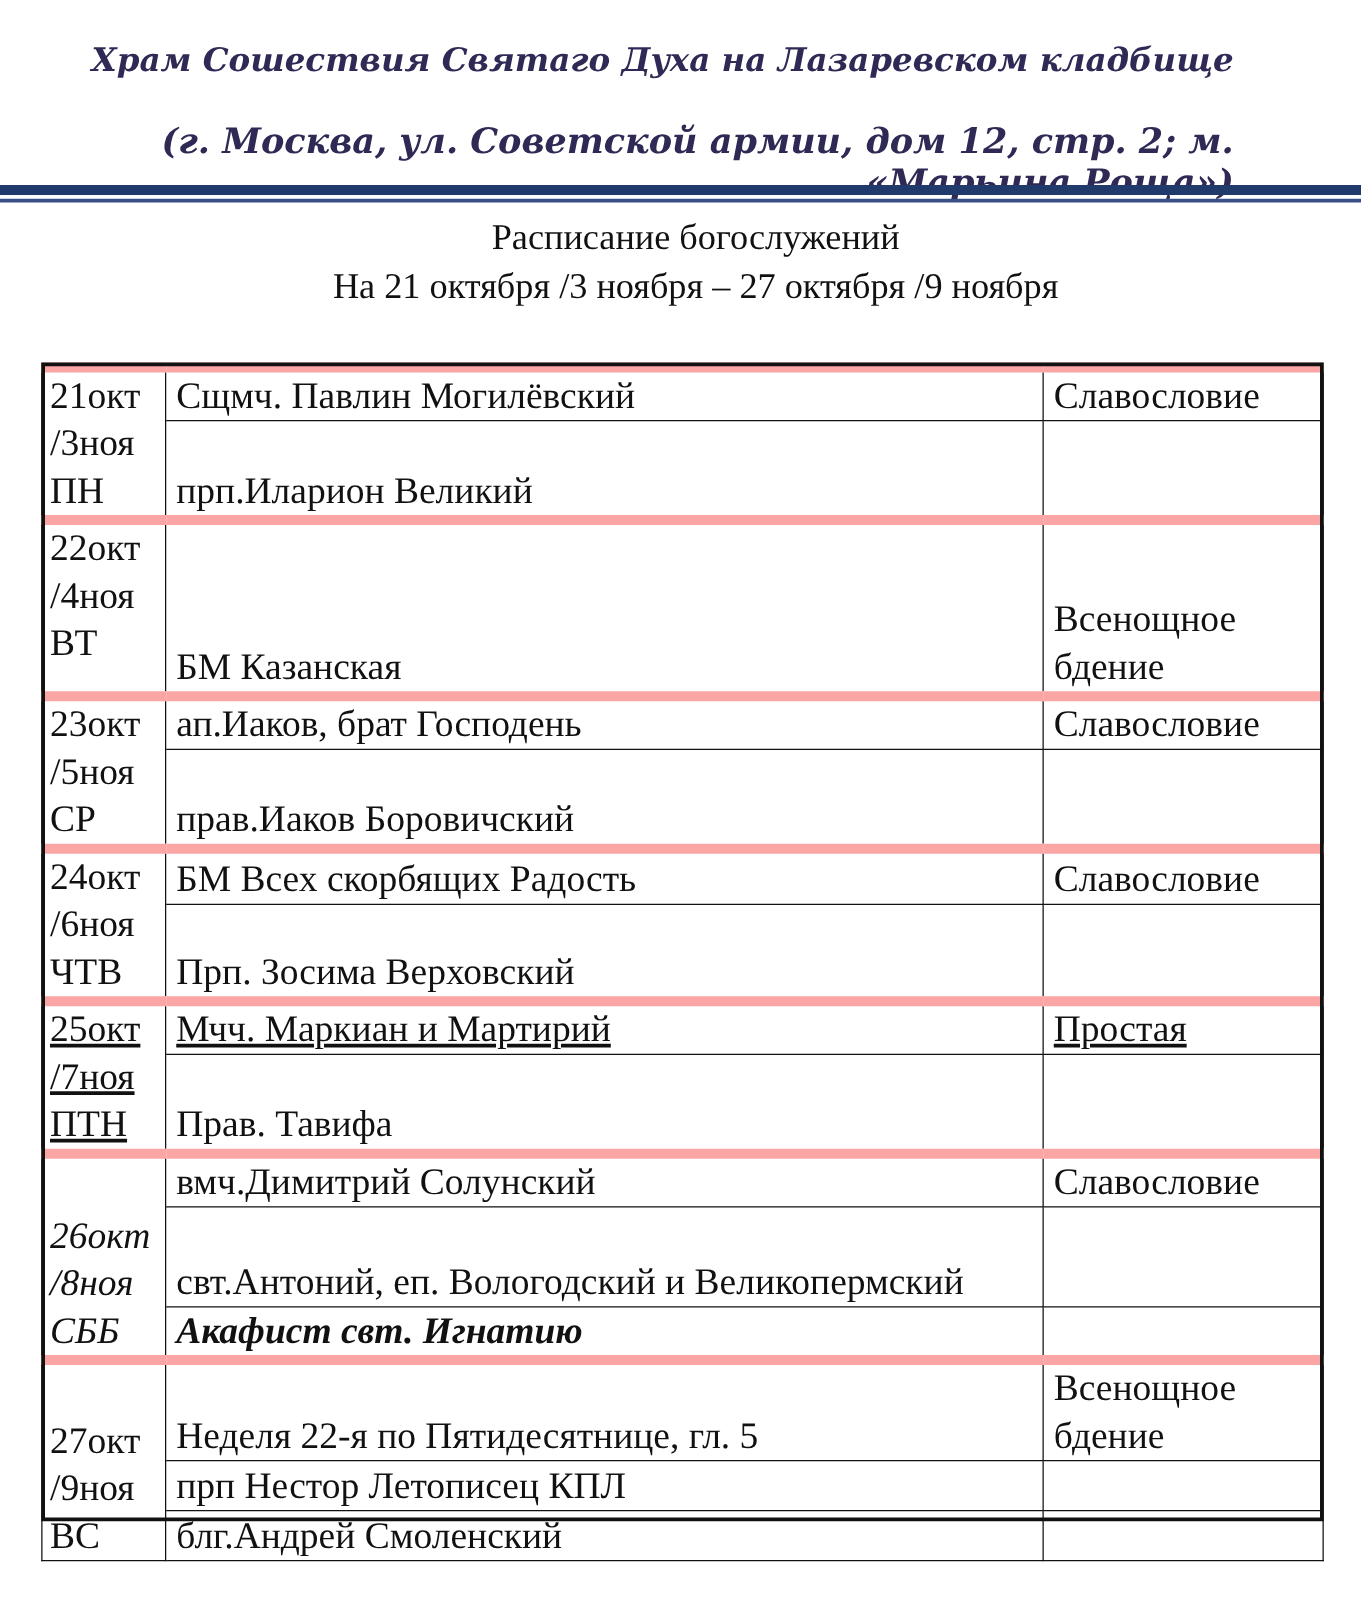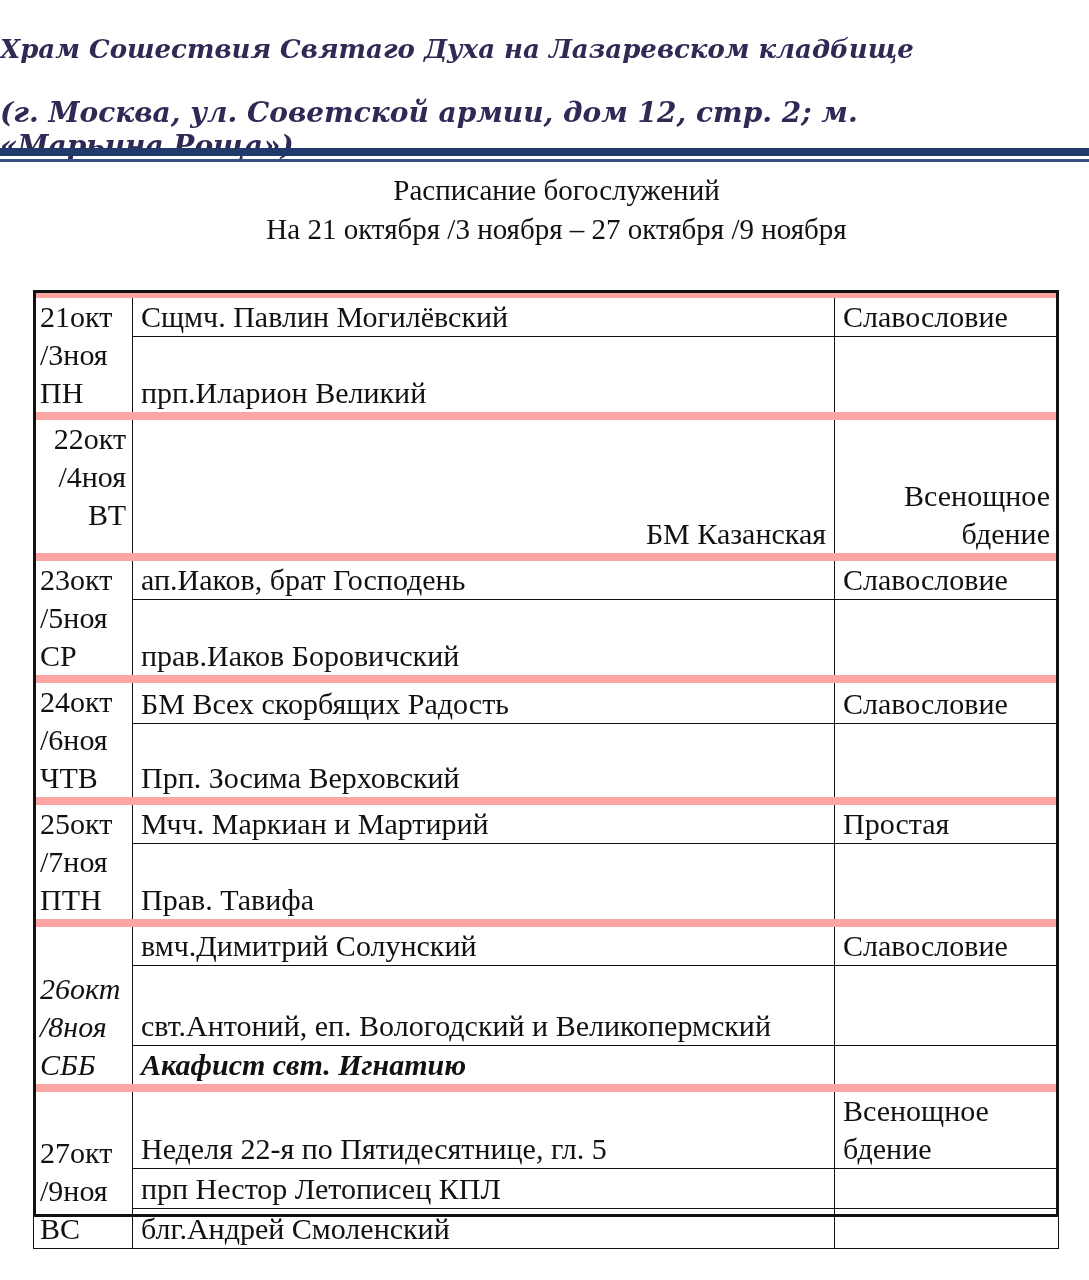--- a/index.html
+++ b/index.html
@@ -1,17 +1,17 @@
 <!DOCTYPE html>
 <html><head>
 <meta charset="utf-8">
 <style>
   html, body { margin: 0; padding: 0; background: #ffffff; }
   body { width: 1089px; height: 1280px; position: relative; overflow: hidden; font-family: "Liberation Serif", serif; color: #111; }
-  .hdr1, .hdr2 { position: absolute; left: 0; width: 987px; text-align: left; color: #2e2a55; font-family: "DejaVu Serif", serif; font-weight: bold; font-style: italic; letter-spacing: 0px; }
+  .hdr1, .hdr2 { position: absolute; left: 0; width: 987px; text-align: right; color: #2e2a55; font-family: "DejaVu Serif", serif; font-weight: bold; font-style: italic; letter-spacing: 0px; }
   .hdr1 { top: 34px; font-size: 26px; }
   .hdr2 { top: 96px; font-size: 28px; }
   .band-thick { position: absolute; left: 0; top: 148px; width: 1089px; height: 8px; background: #1f3a6b; }
   .band-thin { position: absolute; left: 0; top: 159px; width: 1089px; height: 3px; background: #3a4f86; }
   .title { position: absolute; left: 12px; width: 1089px; text-align: center; font-size: 29px; }
   .t1 { top: 174px; }
   .t2 { top: 213px; text-align: center; }
   table.sched { position: absolute; left: 33px; top: 290px; width: 1026px; border-collapse: collapse; font-size: 30px; }
   table.sched td { border: 1.5px solid #111; padding: 0 8px; vertical-align: bottom; line-height: 38px; }
   table.sched tr.daystart td { border-top: 8px solid #fca5a5; }
@@ -40,21 +40,21 @@
           <div>/3ноя</div>
           <div>ПН</div>
         </td>
         <td class="c-saint">Сщмч. Павлин Могилёвский</td>
         <td class="c-svc">Славословие</td>
       </tr>
       <tr style="height: 79px;">
         <td class="c-saint">прп.Иларион Великий</td>
         <td class="c-svc"></td>
       </tr>
-      <tr class="daystart" style="height: 141px; text-align: right;">
+      <tr class="daystart" style="height: 141px;">
         <td class="c-date" rowspan="1">
           <div>22окт</div>
           <div>/4ноя</div>
           <div>ВТ</div>
         </td>
         <td class="c-saint">БМ Казанская</td>
         <td class="c-svc">Всенощное бдение</td>
       </tr>
       <tr class="daystart" style="height: 40px; margin-left: 33px;">
         <td class="c-date" rowspan="2">
@@ -75,21 +75,21 @@
           <div>/6ноя</div>
           <div>ЧТВ</div>
         </td>
         <td class="c-saint">БМ Всех скорбящих Радость</td>
         <td class="c-svc">Славословие</td>
       </tr>
       <tr style="height: 75px;">
         <td class="c-saint">Прп. Зосима Верховский</td>
         <td class="c-svc"></td>
       </tr>
-      <tr class="daystart" style="height: 40px;">
+      <tr class="daystart" style="height: 40px; text-decoration: underline;">
         <td class="c-date" rowspan="2">
           <div>25окт</div>
           <div>/7ноя</div>
           <div>ПТН</div>
         </td>
         <td class="c-saint">Мчч. Маркиан и Мартирий</td>
         <td class="c-svc">Простая</td>
       </tr>
       <tr style="height: 79px;">
         <td class="c-saint">Прав. Тавифа</td>

